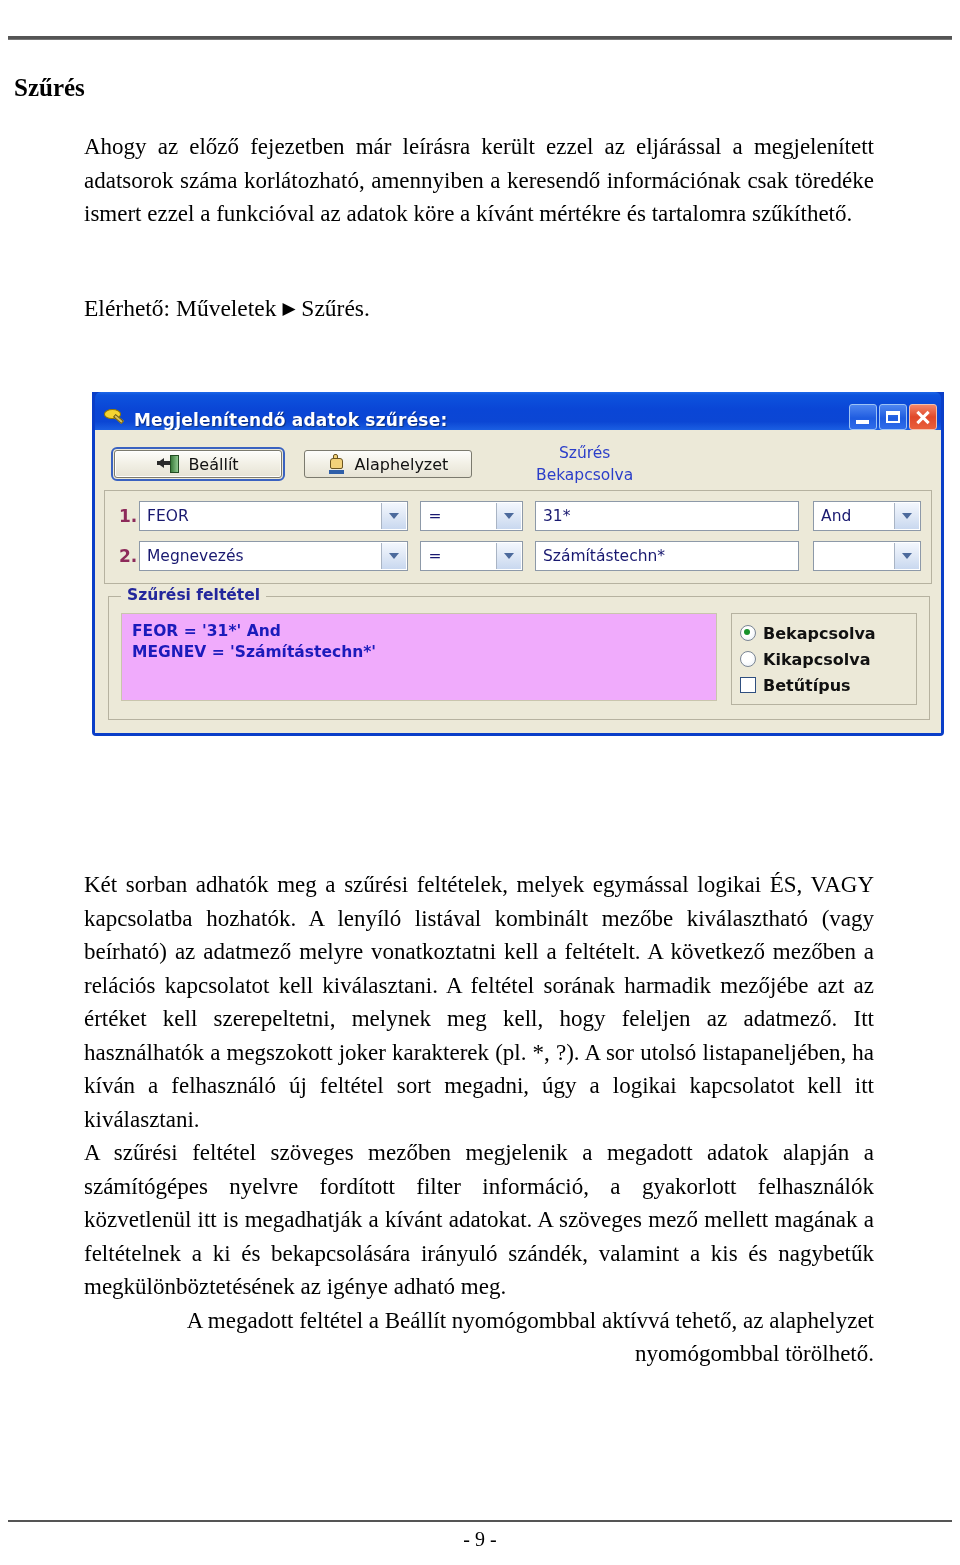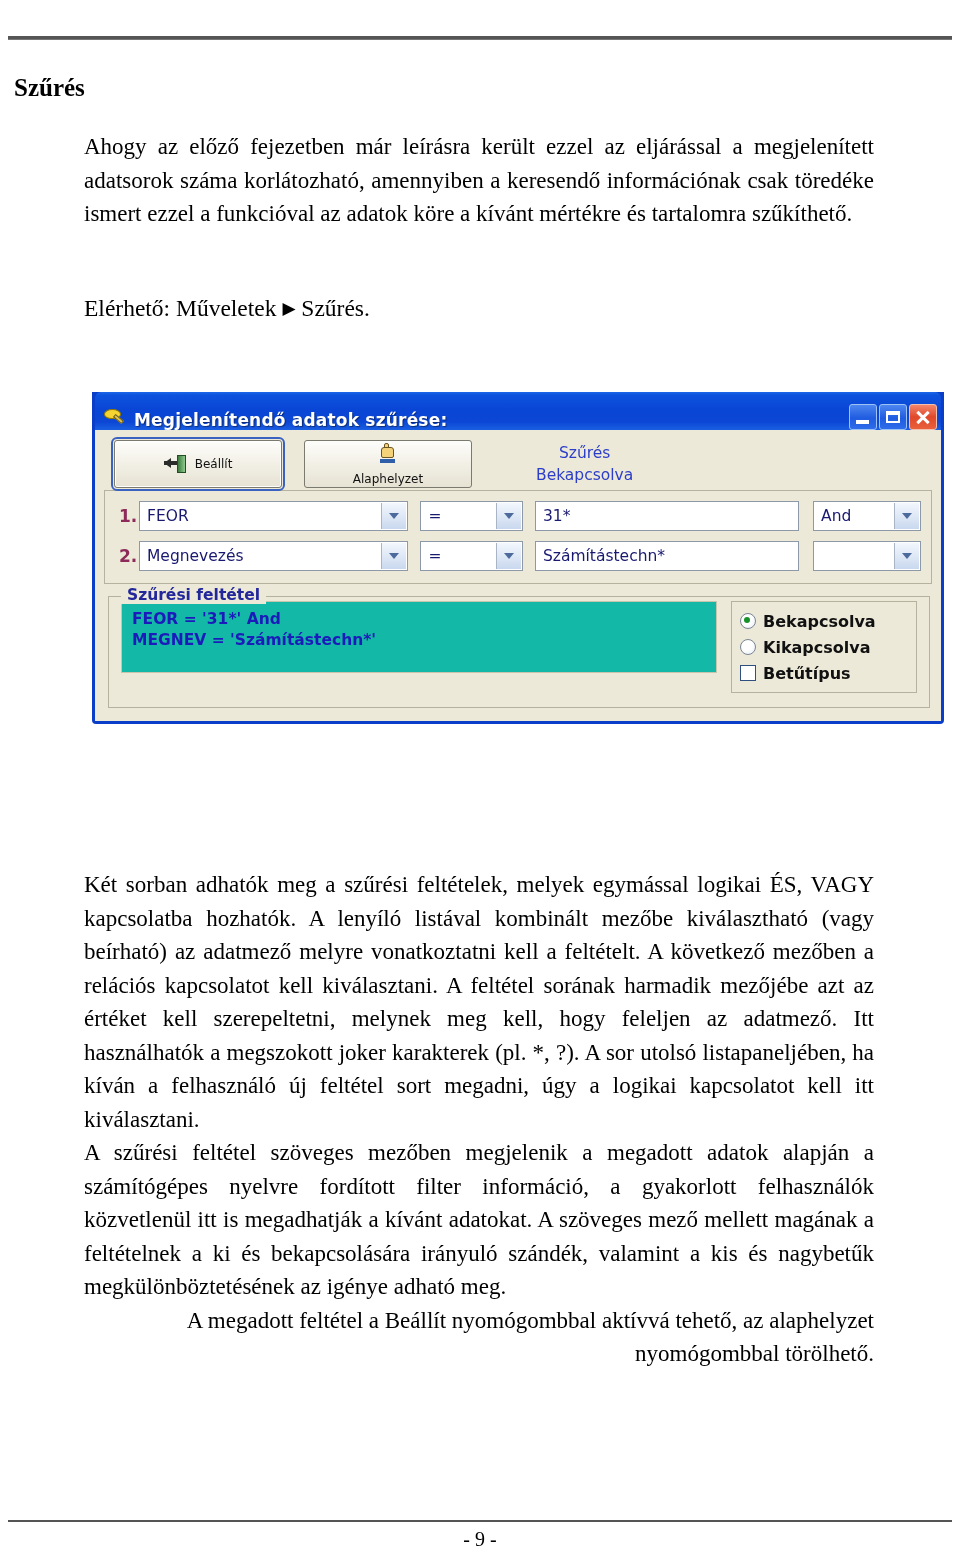--- a/index.html
+++ b/index.html
@@ -168,41 +168,41 @@
   
   .dlg-toolbar {
     display: flex;
     align-items: center;
     height: 52px;
     padding: 4px 6px 0 6px;
     box-sizing: border-box;
     position: relative;
   }
   .tb-btn {
-    height: 48px;
+    height: 28px;
     min-width: 168px;
     background: linear-gradient(to bottom, #fdfdfb 0%, #f2f0e6 48%, #e6e3d4 100%);
     border: 1px solid #7b7a6e;
     border-radius: 3px;
     display: flex;
     align-items: center;
     justify-content: center;
     gap: 9px;
     font-family: "DejaVu Sans", sans-serif;
-    font-size: 12px;
+    font-size: 16px;
     color: #111;
     box-sizing: border-box;
   }
   .tb-btn.focused {
     outline: 2px solid #3a62c0;
     outline-offset: 1px;
     box-shadow: inset 0 0 0 1px #ffffff;
   }
   .tb-btn.set { margin-left: 6px; }
-  .tb-btn.reset { margin-left: 22px; flex-direction: column; }
+  .tb-btn.reset { margin-left: 22px; }
   .tb-btn.finish { min-width: 178px; margin-left: auto; }
 
   .status-block {
     text-align: center;
     line-height: 22px;
     color: #2b3ec9;
     font-family: "DejaVu Sans", sans-serif;
     font-size: 15.5px;
     margin-left: 64px;
   }
@@ -323,38 +323,38 @@
   .f-field   { width: 296px; }
   .f-op      { width: 112px; margin-left: 12px; }
   .f-val     { width: 290px; margin-left: 12px; }
   .f-link    { width: 118px; margin-left: 14px; }
 
   
   .groupbox {
     position: relative;
     border: 1px solid #b6b2a0;
     margin: 12px 4px 4px 6px;
-    padding: 4px 12px 14px 12px;
+    padding: 16px 12px 14px 12px;
     background: #ece9d8;
   }
   .gb-legend {
     position: absolute;
     top: -11px; left: 12px;
     background: #ece9d8;
     padding: 0 6px;
     font-family: "DejaVu Sans", sans-serif;
     font-weight: bold;
     font-size: 15.5px;
     color: #23279c;
   }
   .gb-inner { display: flex; align-items: flex-start; gap: 14px; }
   .cond-box {
     flex: 1 1 auto;
-    height: 72px;
-    background: #14b8a6;
+    height: 88px;
+    background: #f0abfc;
     border: 1px solid #c9c5ad;
     padding: 7px 10px;
     box-sizing: border-box;
     font-family: "DejaVu Sans", sans-serif;
     font-weight: bold;
     font-size: 15.5px;
     line-height: 21px;
     color: #1b1bbb;
     white-space: pre-line;
   }

